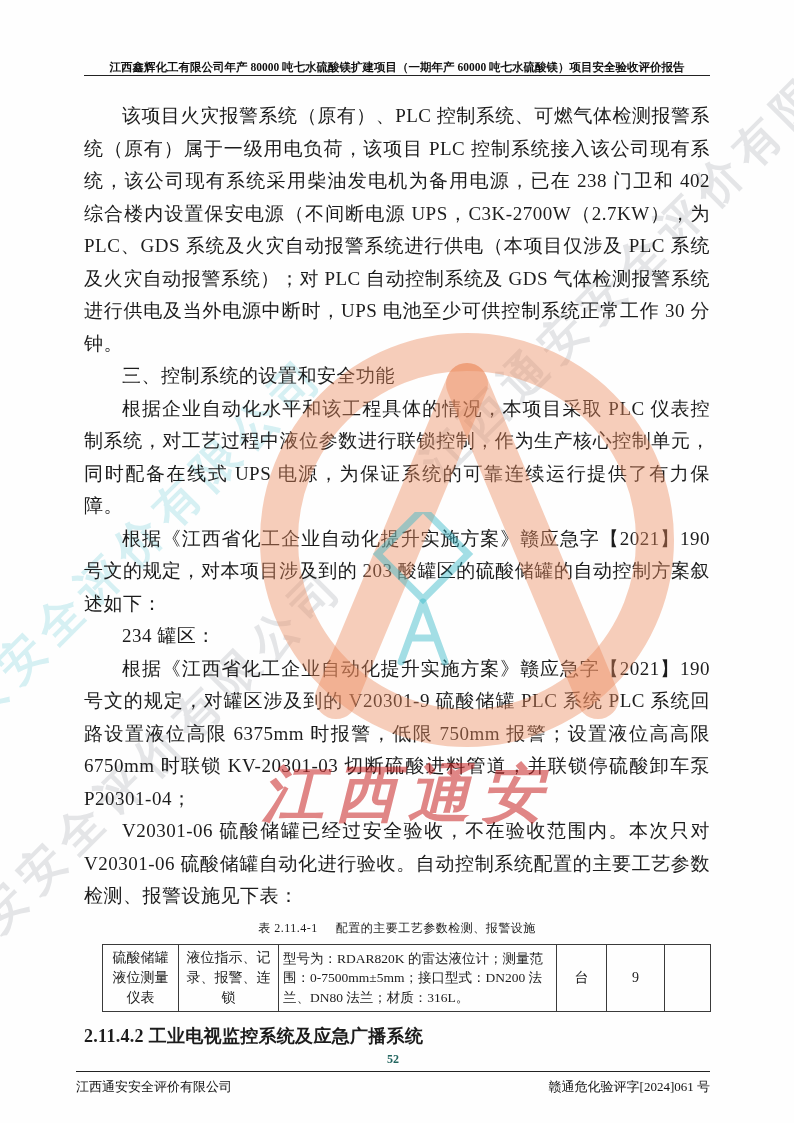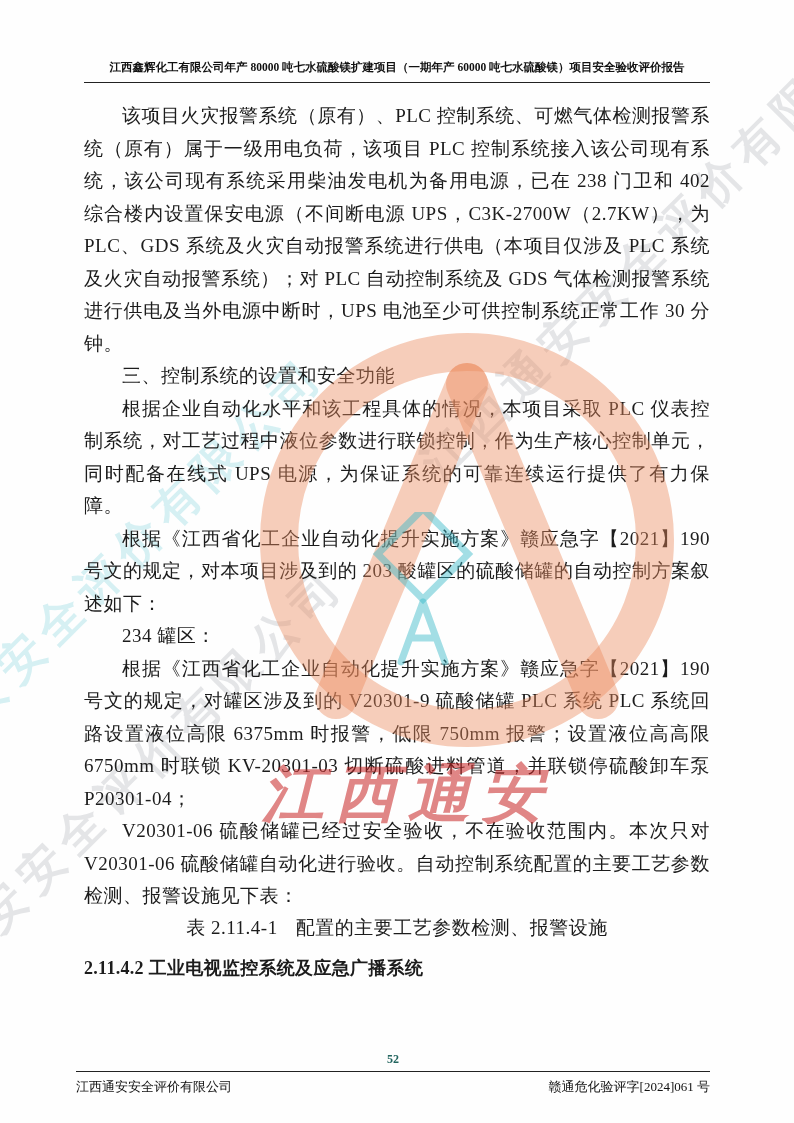--- a/index.html
+++ b/index.html
@@ -11,35 +11,34 @@
     background:#fefefe;
     overflow:hidden;
     font-family:"Liberation Serif", serif;
     color:#1c1c1c;
   }
   
   .header {
     position:absolute; top:60px; left:84px; right:84px;
     text-align:center;
     font-size:11.5px; font-weight:600; letter-spacing:0px;
-    padding-bottom:7px;
     border-bottom:1.5px solid #222;
     color:#111;
   }
   
   .body {
     position:absolute; top:100px; left:84px; right:84px;
     text-align:justify;
     font-size:19px; line-height:32.5px; letter-spacing:0.5px;
     z-index:1;
   }
   .para { margin:0; }
   .para.indent { text-indent:2em; }
   .tbl-caption {
-    text-align:center; font-size:19px; letter-spacing:0.5px;
+    text-align:center; font-size:12px; letter-spacing:0.5px;
     margin-top:2px; line-height:26px;
   }
   .tbl-caption .cap-label { margin-right:18px; }
   table.ptable {
     border-collapse:collapse; table-layout:fixed;
     width:608px; margin:3px 0 8px 18px;
     font-size:14px; line-height:1.45; letter-spacing:0;
     text-align:center;
   }
   table.ptable th, table.ptable td {
@@ -98,20 +97,28 @@
     <table class="ptable">
       <colgroup>
         <col style="width:76px">
           <col style="width:100px">
           <col style="width:278px">
         <col style="width:50px">
           <col style="width:58px">
           <col style="width:46px">
       </colgroup>
       <tbody>
+      <tr>
+        <td>硫酸储罐液位测量仪表</td>
+        <td>液位指示、记录、报警、连锁</td>
+        <td class="c-spec">型号为：RDAR820K 的雷达液位计；测量范围：0-7500mm±5mm；接口型式：DN200 法兰、DN80 法兰；材质：316L。</td>
+        <td>台</td>
+        <td>9</td>
+        <td></td>
+      </tr>
     </tbody>
       </table>
 
     <div class="section-head">2.11.4.2 工业电视监控系统及应急广播系统</div>
 
   </div>
 
   <div class="footer">
     <div class="pagenum">52</div>
     <div class="footer-line"></div>

